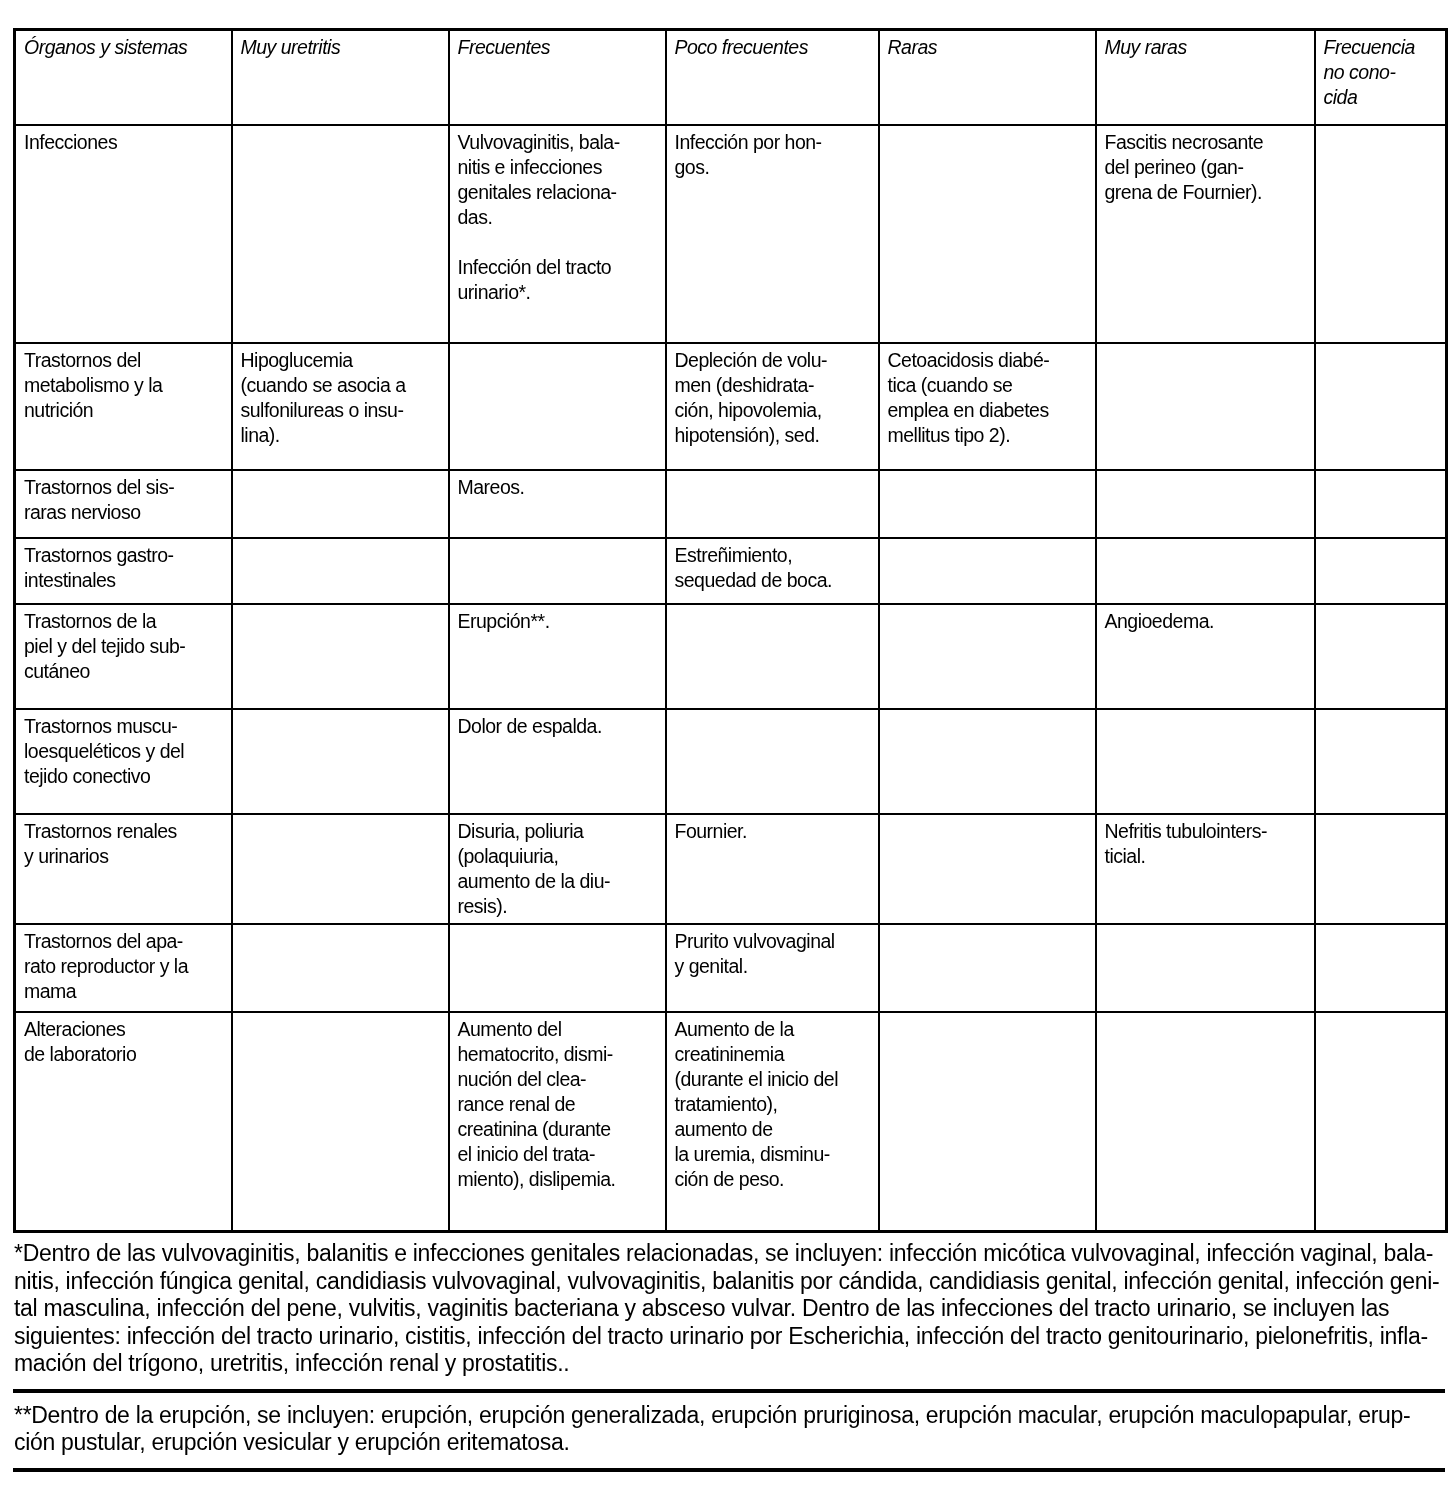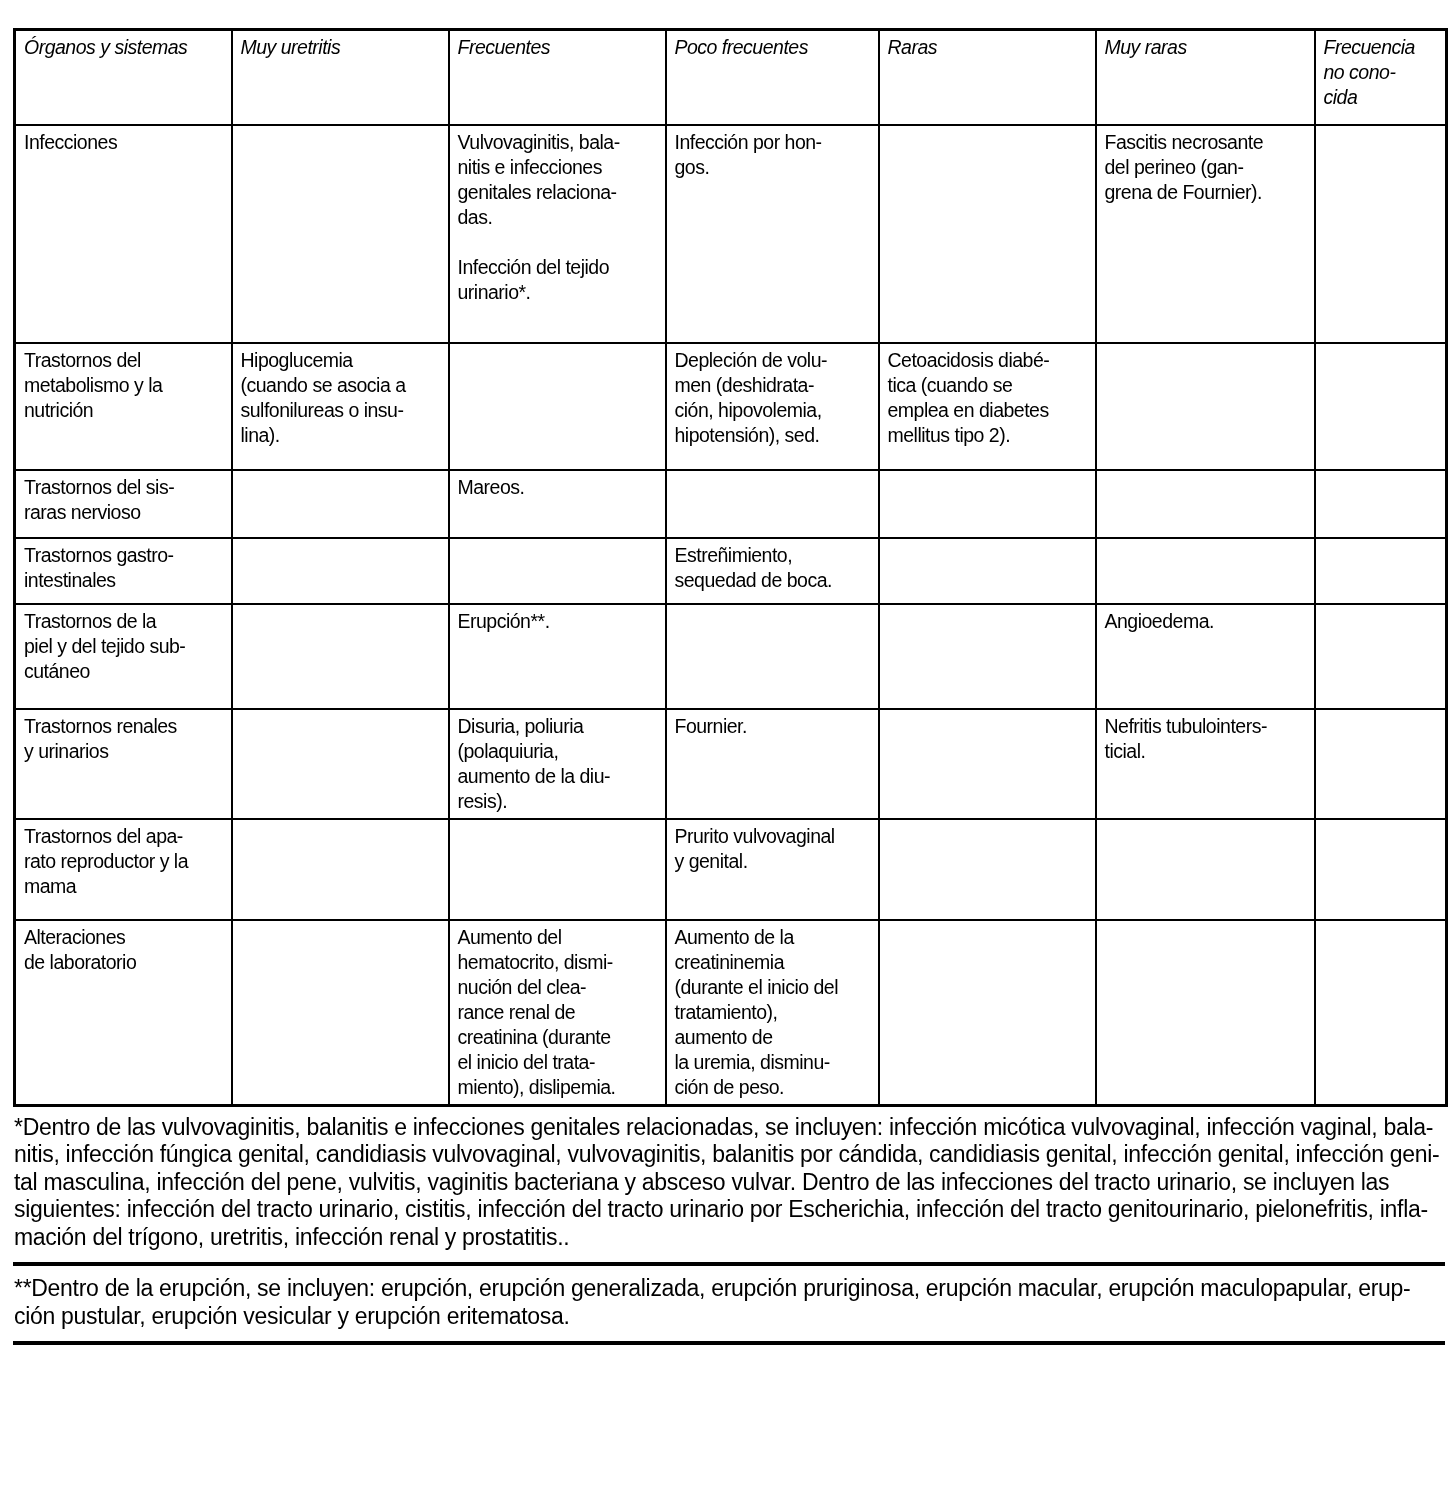--- a/index.html
+++ b/index.html
@@ -41,21 +41,21 @@
     font-style: italic;
     height: 95px;
   }
   .adr-table tbody tr:nth-child(1) td { height: 218px; }
   .adr-table tbody tr:nth-child(2) td { height: 127px; margin-top: 45px; }
   .adr-table tbody tr:nth-child(3) td { height: 68px;  }
   .adr-table tbody tr:nth-child(4) td { height: 66px;  }
   .adr-table tbody tr:nth-child(5) td { height: 105px; border-radius: 26px; }
   .adr-table tbody tr:nth-child(6) td { height: 105px; }
   .adr-table tbody tr:nth-child(7) td { height: 101px; border-radius: 10px; }
-  .adr-table tbody tr:nth-child(8) td { height: 127px;  }
+  .adr-table tbody tr:nth-child(8) td { height: 88px;  }
   .adr-table tbody tr:nth-child(9) td { height: 220px; }
 
   
   .col-organos { width: 217px; }
   .col-muy-frecuentes { width: 217px; }
   .col-frecuentes { width: 217px; }
   .col-poco-frecuentes { width: 213px; }
   .col-raras { width: 217px; }
   .col-muy-raras { width: 219px; }
   .col-frecuencia-no-conocida { width: 132px; }
@@ -109,21 +109,21 @@
     </thead>
     <tbody>
         <tr>
           <td>Infecciones</td>
           <td></td>
           <td>Vulvovaginitis, bala-
 nitis e infecciones
 genitales relaciona-
 das.
 
-Infección del tejido
+Infección del tracto
 urinario*.</td>
           <td>Infección por hon-
 gos.</td>
           <td></td>
           <td>Fascitis necrosante
 del perineo (gan-
 grena de Fournier).</td>
           <td></td>
         </tr>
         <tr>
@@ -169,20 +169,31 @@
         </tr>
         <tr>
           <td>Trastornos de la
 piel y del tejido sub-
 cutáneo</td>
           <td></td>
           <td>Erupción**.</td>
           <td></td>
           <td></td>
           <td>Angioedema.</td>
+          <td></td>
+        </tr>
+        <tr>
+          <td>Trastornos muscu-
+loesqueléticos y del
+tejido conectivo</td>
+          <td></td>
+          <td>Dolor de espalda.</td>
+          <td></td>
+          <td></td>
+          <td></td>
           <td></td>
         </tr>
         <tr>
           <td>Trastornos renales
 y urinarios</td>
           <td></td>
           <td>Disuria, poliuria
 (polaquiuria,
 aumento de la diu-
 resis).</td>

